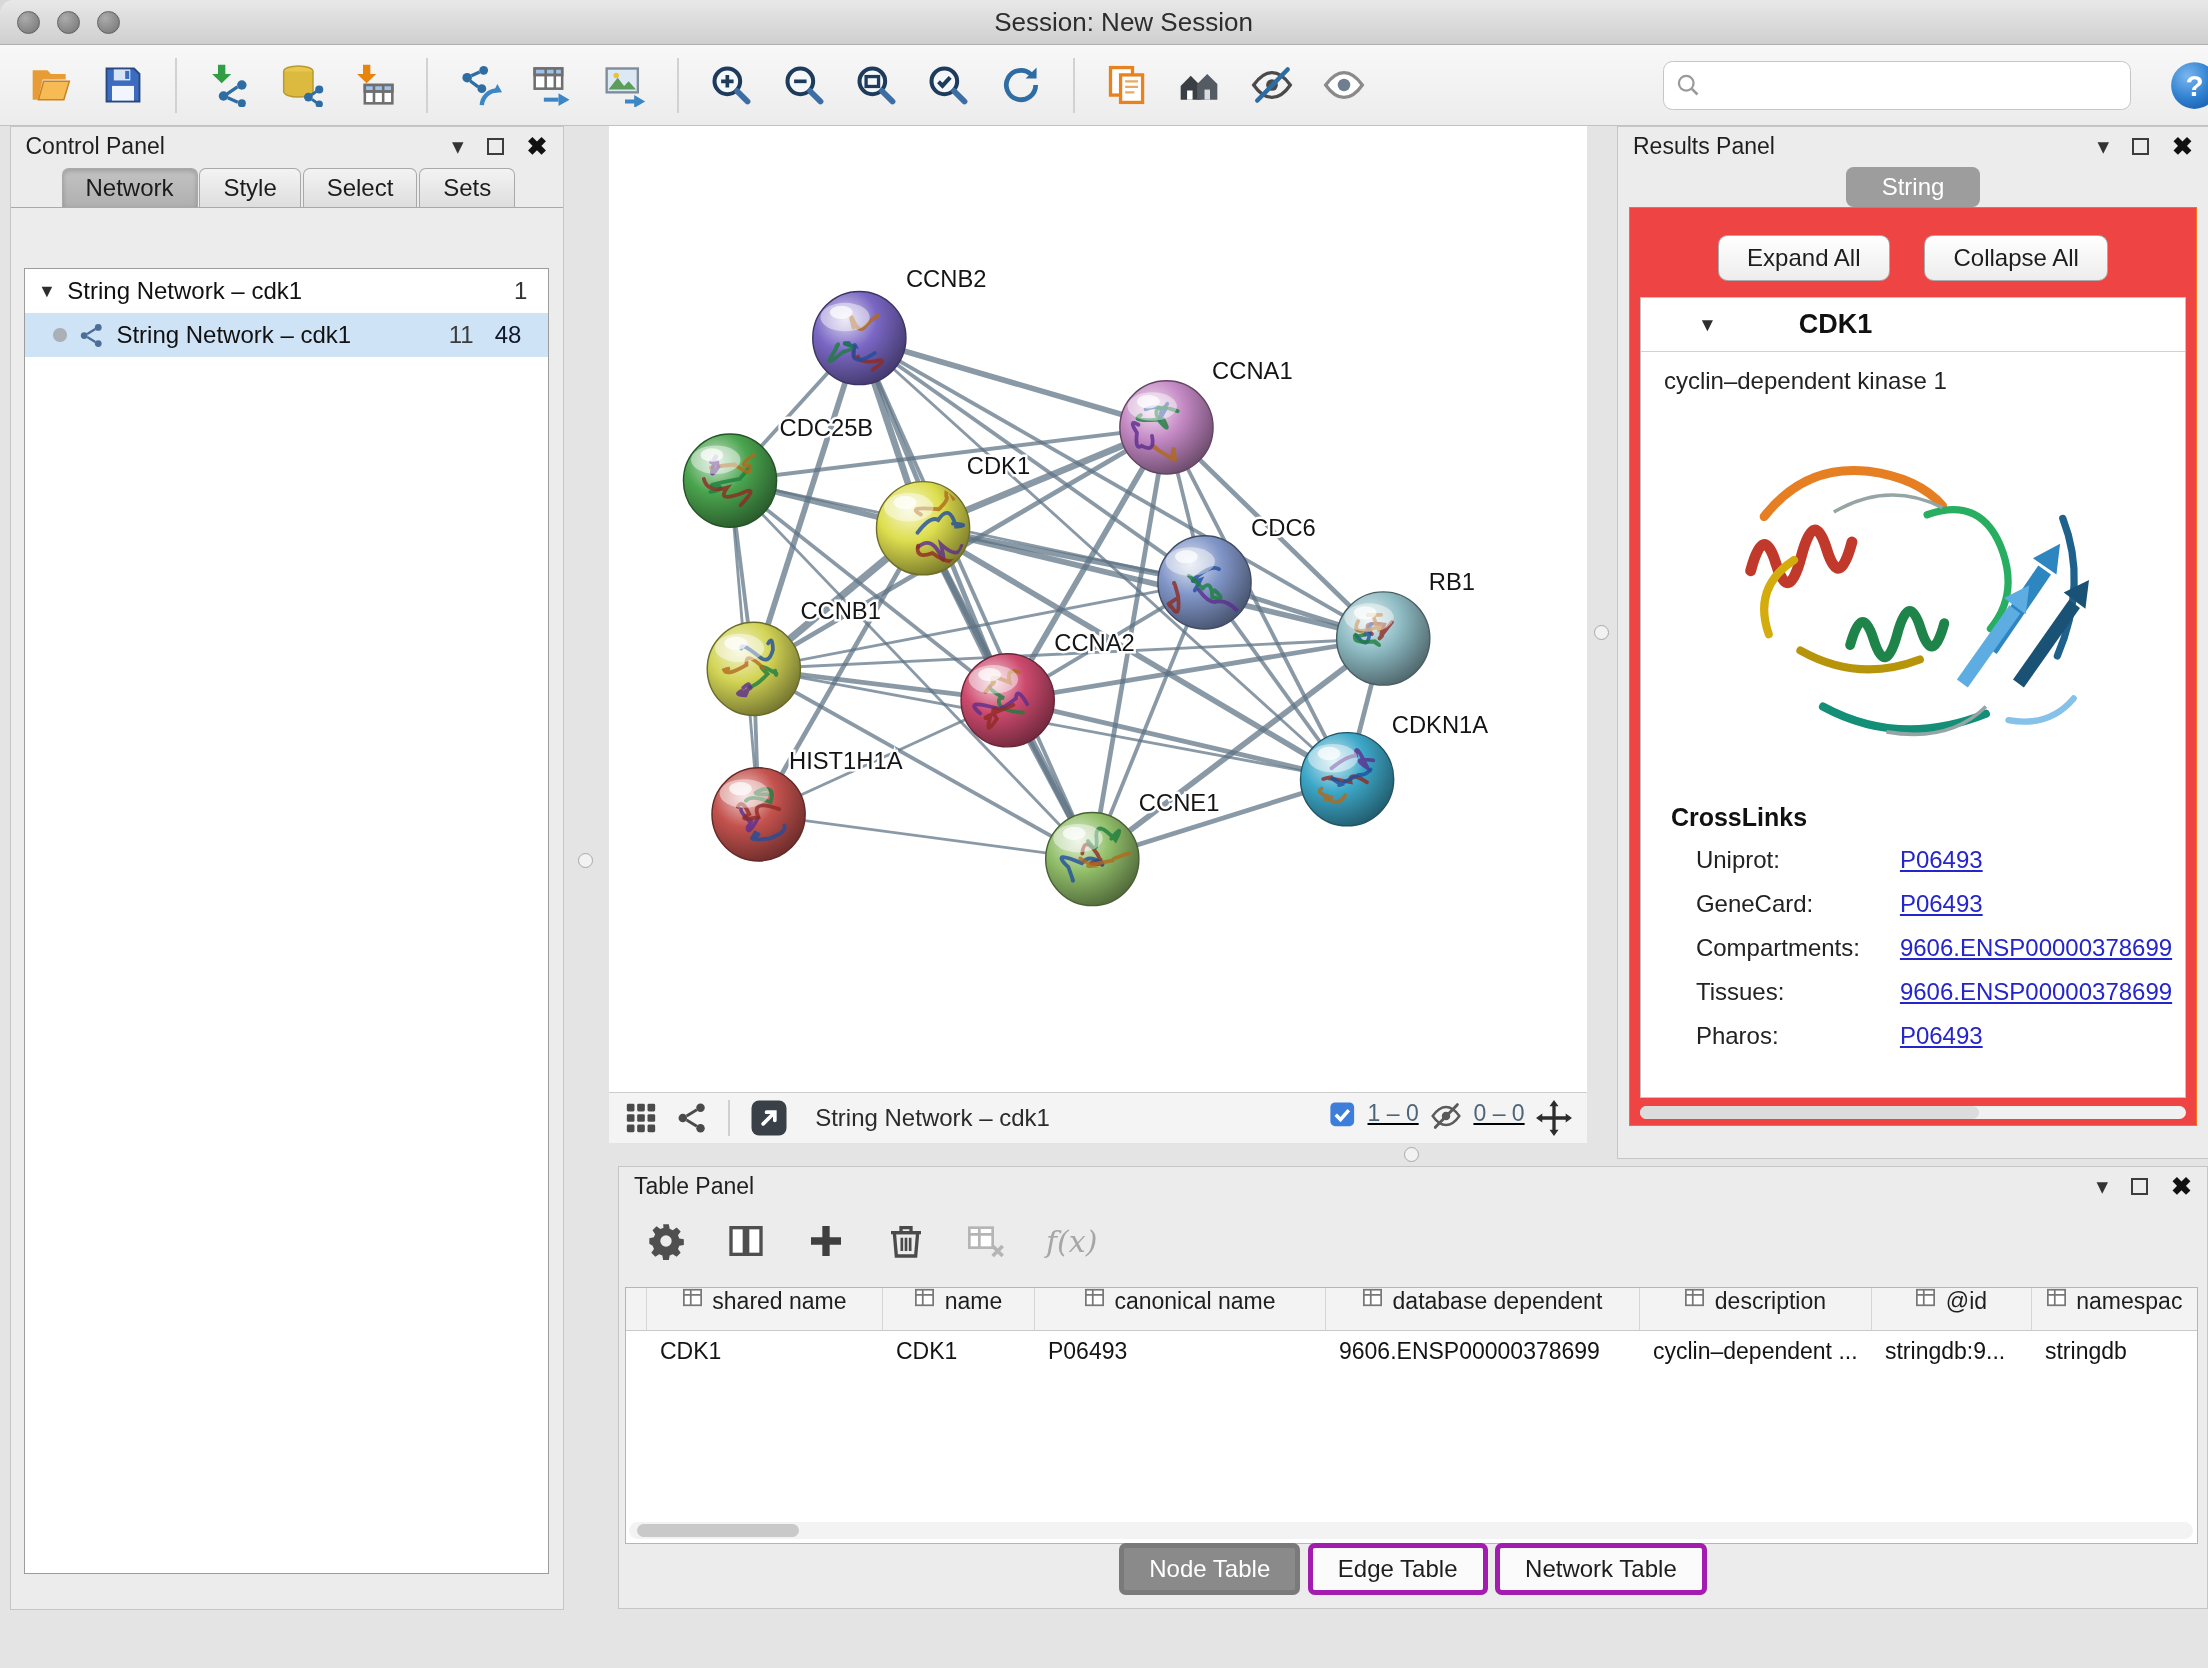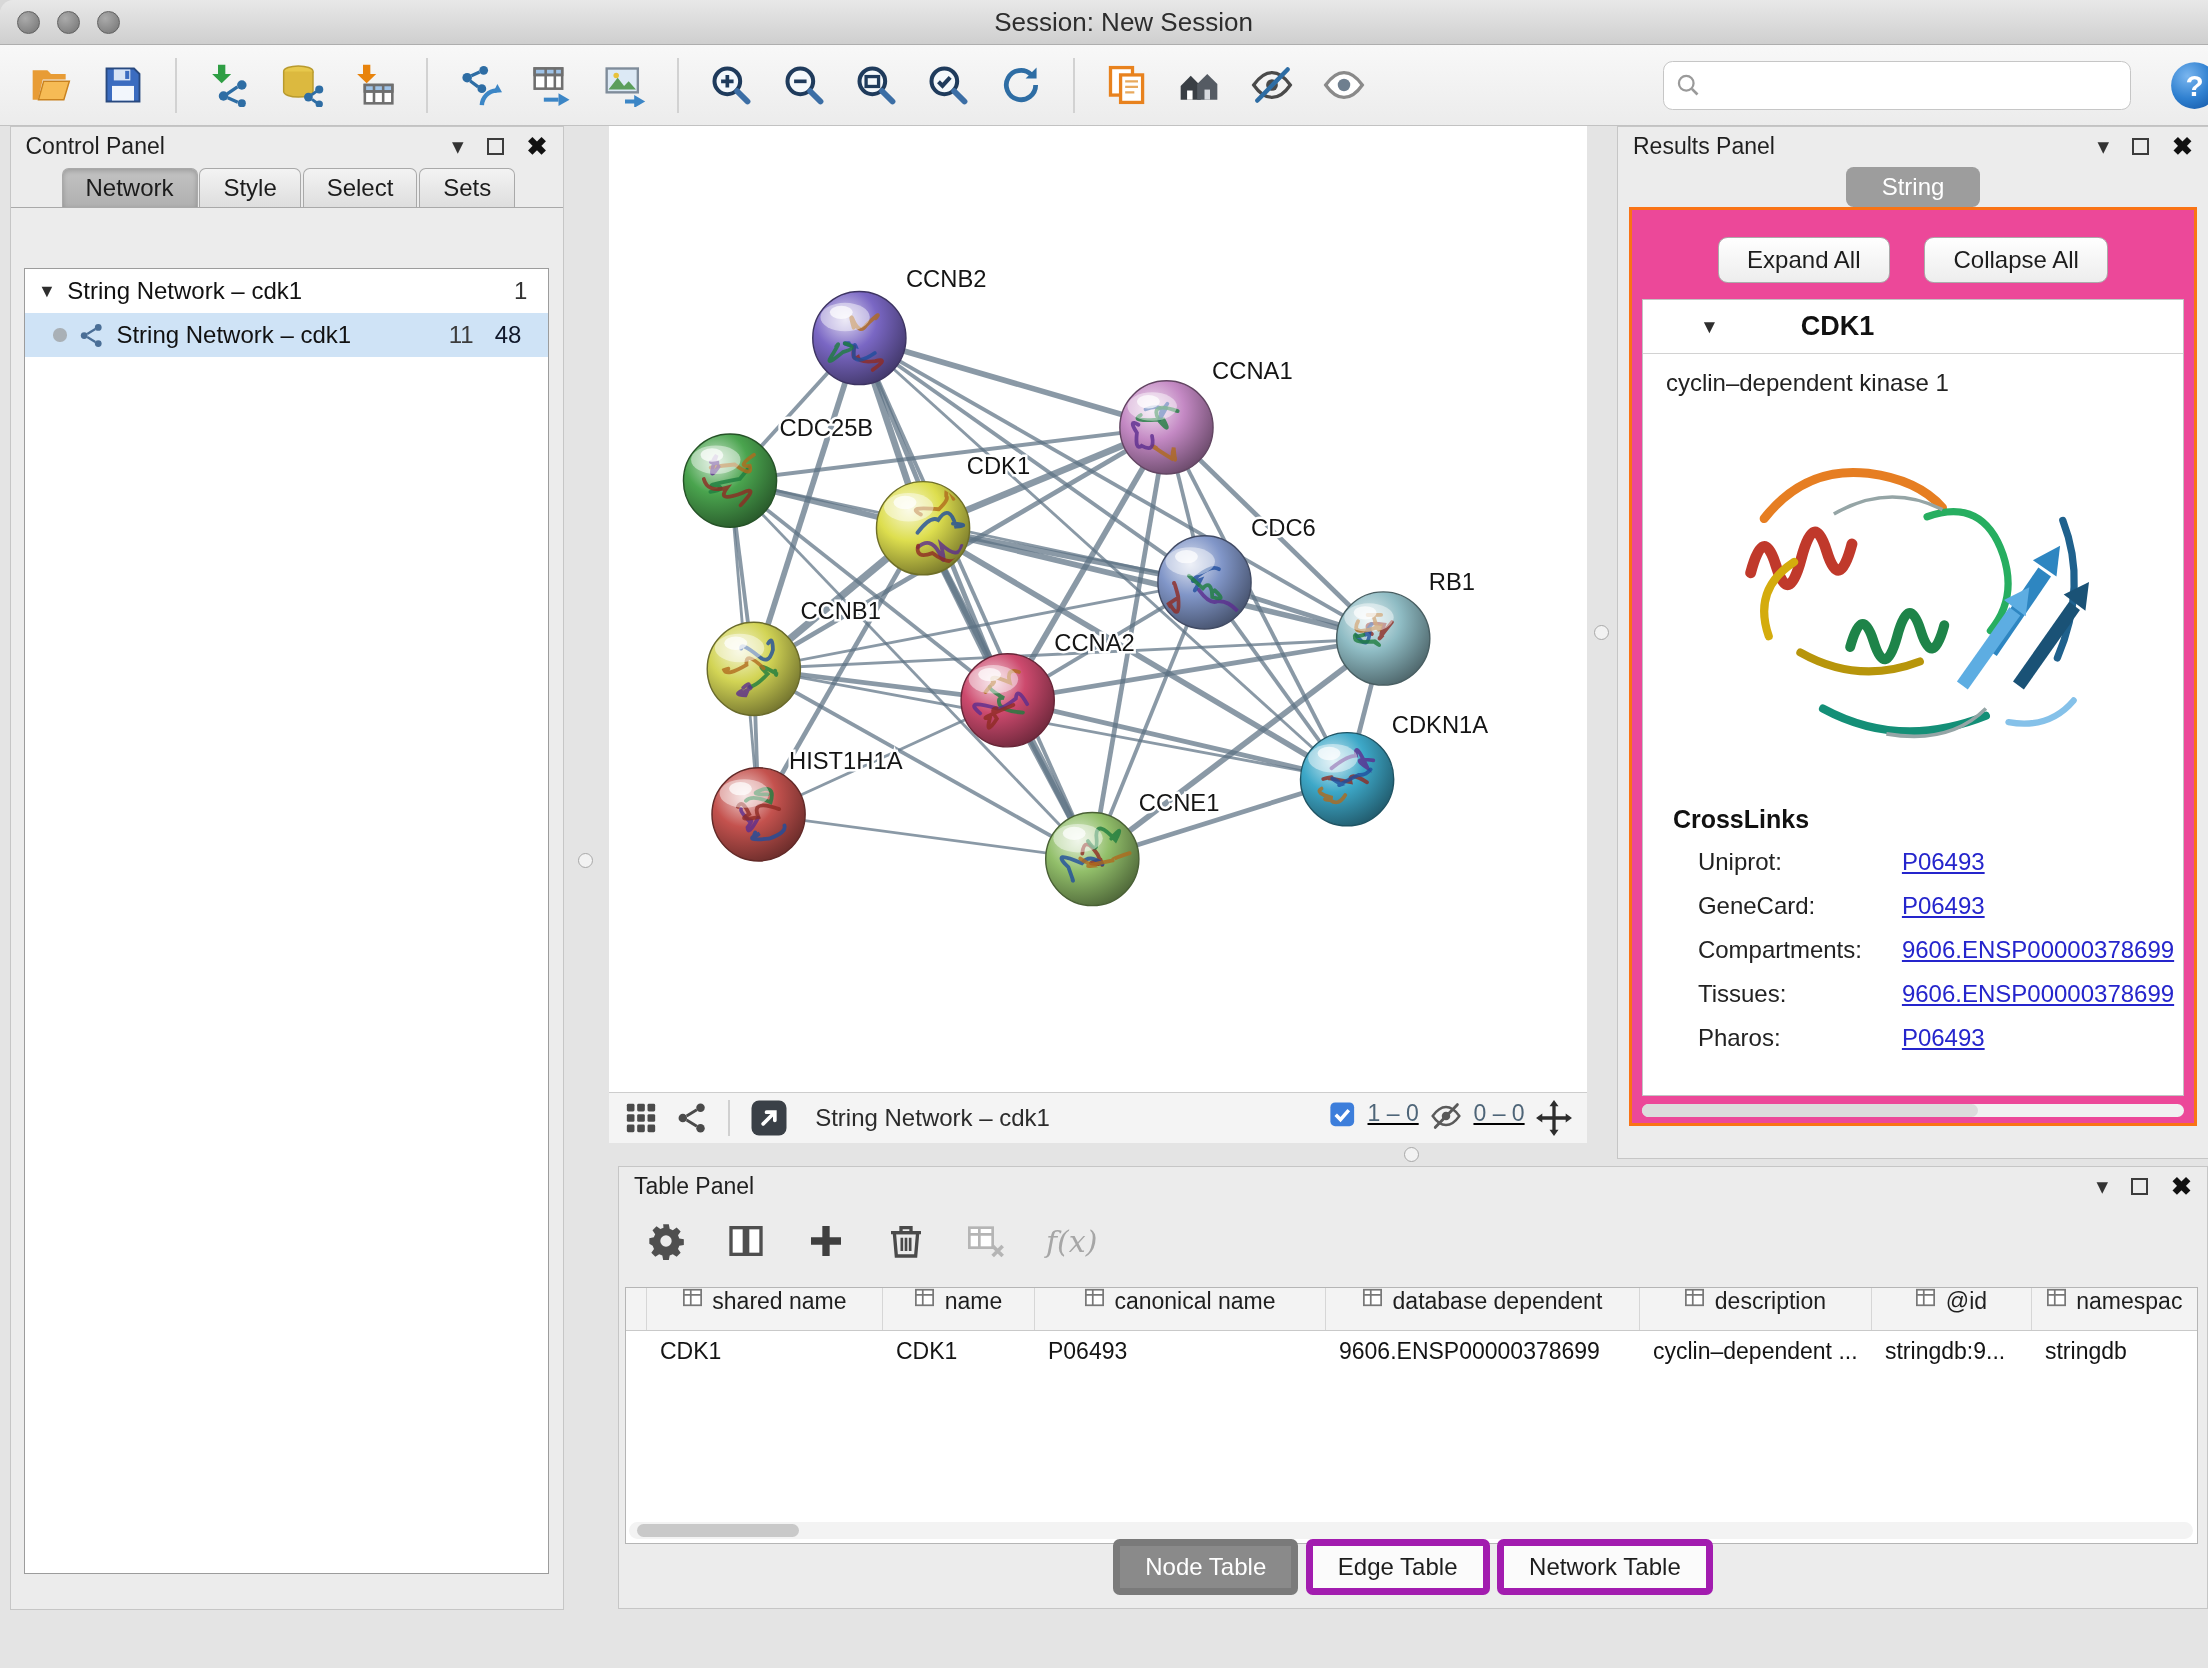--- a/index.html
+++ b/index.html
@@ -61,21 +61,21 @@
   .nf-num{font-size:23px;color:#4e6578;}
   .nf-check{width:28.5px;height:28.5px;}
   .nf-eye{width:32px;height:32px;}
   .nf-cross{width:36px;height:36px;}
   .split-dot{position:absolute;width:15px;height:15px;border-radius:50%;background:#f2f2f2;border:1px solid #a8a8a8;box-sizing:border-box;}
 
   
   #results-panel{position:absolute;left:1617px;top:126px;width:592px;height:1033px;background:#ececec;border:1px solid #c6c6c6;box-sizing:border-box;}
   .rp-tabwrap{display:flex;justify-content:center;margin-top:1.9px;}
   .rp-tab{min-width:112px;text-align:center;height:40px;line-height:40px;border-radius:7.6px;background:#9d9d9d;color:#fff;font-size:24px;padding:0 11.4px;}
-  .rp-box{position:absolute;left:11.4px;right:11.4px;top:80px;bottom:32px;background:#ec4899;border:3px solid #f97316;}
+  .rp-box{position:absolute;left:11.4px;right:11.4px;top:80px;bottom:32px;background:#ef4444;border:1px solid #f97316;}
   .rp-btns{display:flex;justify-content:center;gap:34px;margin-top:27px;}
   .rp-btn{height:46px;padding:0 28.5px;font-size:24px;color:#1d1d1d;background:linear-gradient(#ffffff,#ededed);border:1px solid #ababab;border-radius:9.5px;font-family:inherit;}
   .rp-section{position:absolute;left:9.5px;right:9.5px;top:89px;bottom:27px;border:1px solid #c3c3c3;background:#fff;overflow:hidden;}
   .rp-sec-head{height:53px;border-bottom:1px solid #d2d2d2;display:flex;align-items:center;padding:0 19px;}
   .rp-sec-head .disc{margin-left:38px;font-size:19px;}
   .rp-protein-name{font-size:27px;font-weight:bold;color:#111;margin-left:82px;}
   .rp-desc{font-size:24px;color:#222;margin:15px 0 5px 23px;}
   .rp-structure{display:block;width:409px;height:380px;margin:13.3px auto 0;}
   .rp-cltitle{font-size:25px;font-weight:bold;color:#111;margin:15px 0 5.7px 30px;}
   .cl-row{display:flex;align-items:center;height:44px;padding-left:55px;font-size:24px;color:#222;}
@@ -94,21 +94,21 @@
   .tp-hcell{display:flex;justify-content:center;gap:9.5px;font-size:23px;color:#1e1e1e;border-right:1px solid #d6d6d6;height:100%;box-sizing:border-box;}
   .tp-gutter{width:21px;height:100%;border-right:1px solid #d6d6d6;box-sizing:border-box;}
   .tp-drow{display:flex;height:40px;align-items:center;font-size:23px;color:#141414;}
   .tp-drow .tp-gutter{border-right:none;}
   .tp-cell{padding-left:13.3px;box-sizing:border-box;white-space:nowrap;overflow:hidden;}
   .mini{width:21px;height:19px;flex:none;}
   .c0{width:236px;}.c1{width:152px;}.c2{width:291px;}.c3{width:314px;}.c4{width:232px;}.c5{width:160px;}.c6{flex:1;border-right:none;}
   .tp-scrollbar{position:absolute;left:3.8px;right:3.8px;bottom:3.8px;height:17px;background:#f3f3f3;border-radius:8.6px;}
   .tp-thumb{position:absolute;left:7.6px;top:1.9px;width:162px;height:13.3px;background:#c9c9c9;border-radius:6.7px;}
   .tp-tabs{position:absolute;left:0;right:0;bottom:13.3px;display:flex;justify-content:center;gap:7.6px;}
-  .tp-tab{height:42px;line-height:42px;padding:0 25px;font-size:24px;border-radius:6.7px;background:#fbfbfb;border:7px solid #a21caf;color:#1d1d1d;}
+  .tp-tab{height:42px;line-height:42px;padding:0 25px;font-size:24px;border-radius:6.7px;background:#fbfbfb;border:5px solid #a21caf;color:#1d1d1d;}
   .tp-tab.selected{background:#8a8a8a;border-color:#7a7a7a;color:#fff;}
 
   
   #statusbar{position:absolute;left:0;right:0;top:1609px;height:59px;background:#ededed;border-top:1px solid #c2c2c2;display:flex;align-items:center;padding:0 19px;box-sizing:border-box;gap:25px;}
   .sb-cloud svg{width:49px;height:38px;}
   .sb-warn{width:51px;height:46px;border:1px solid #c6c6c6;border-radius:7.6px;background:#f6f6f6;display:flex;align-items:center;justify-content:center;}
   .sb-warn svg{width:34px;height:30px;}
   .sb-mem{margin-left:auto;height:46px;display:flex;align-items:center;gap:11.4px;padding:0 21px;background:linear-gradient(#fefefe,#ececec);border:1px solid #b9b9b9;border-radius:9.5px;font-size:24px;color:#1d1d1d;}
   .mem-dot{width:19px;height:19px;border-radius:50%;background:radial-gradient(circle at 35% 30%,#5fe07a,#1faf3f);border:1px solid #188c32;box-sizing:border-box;}
 </style>

